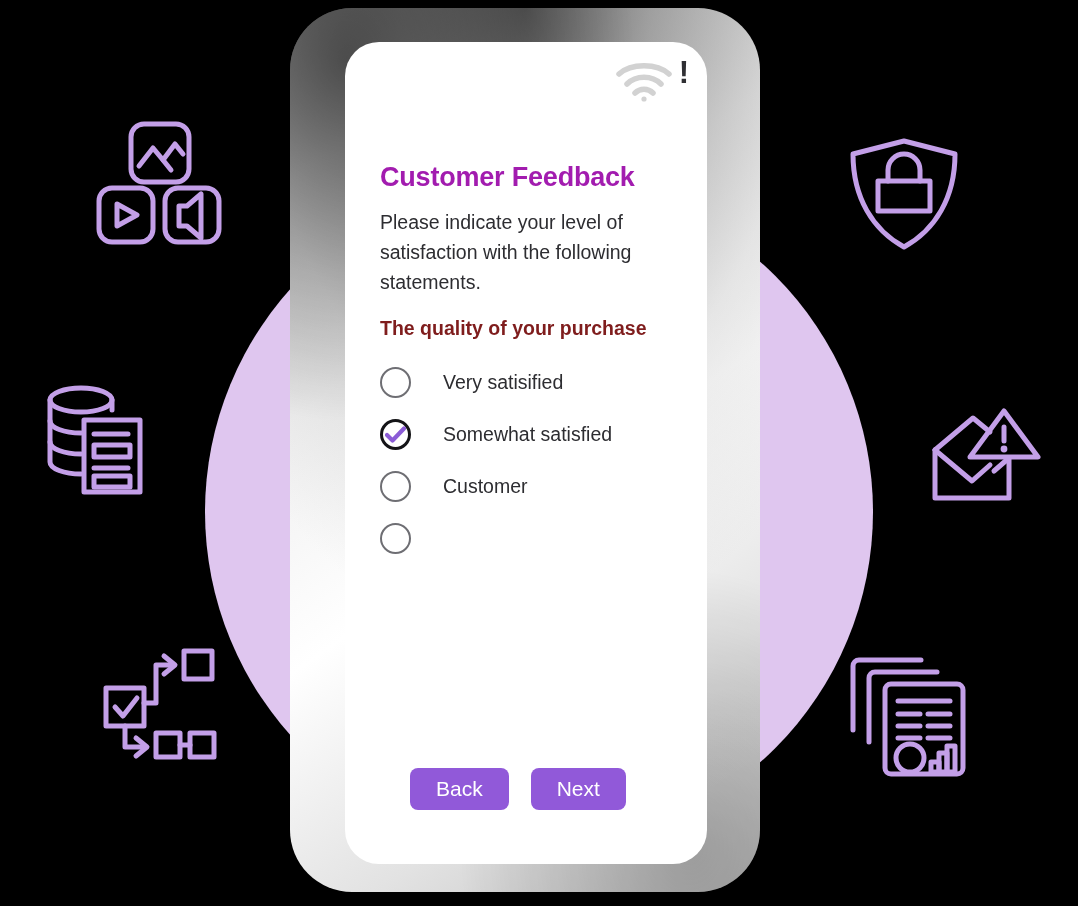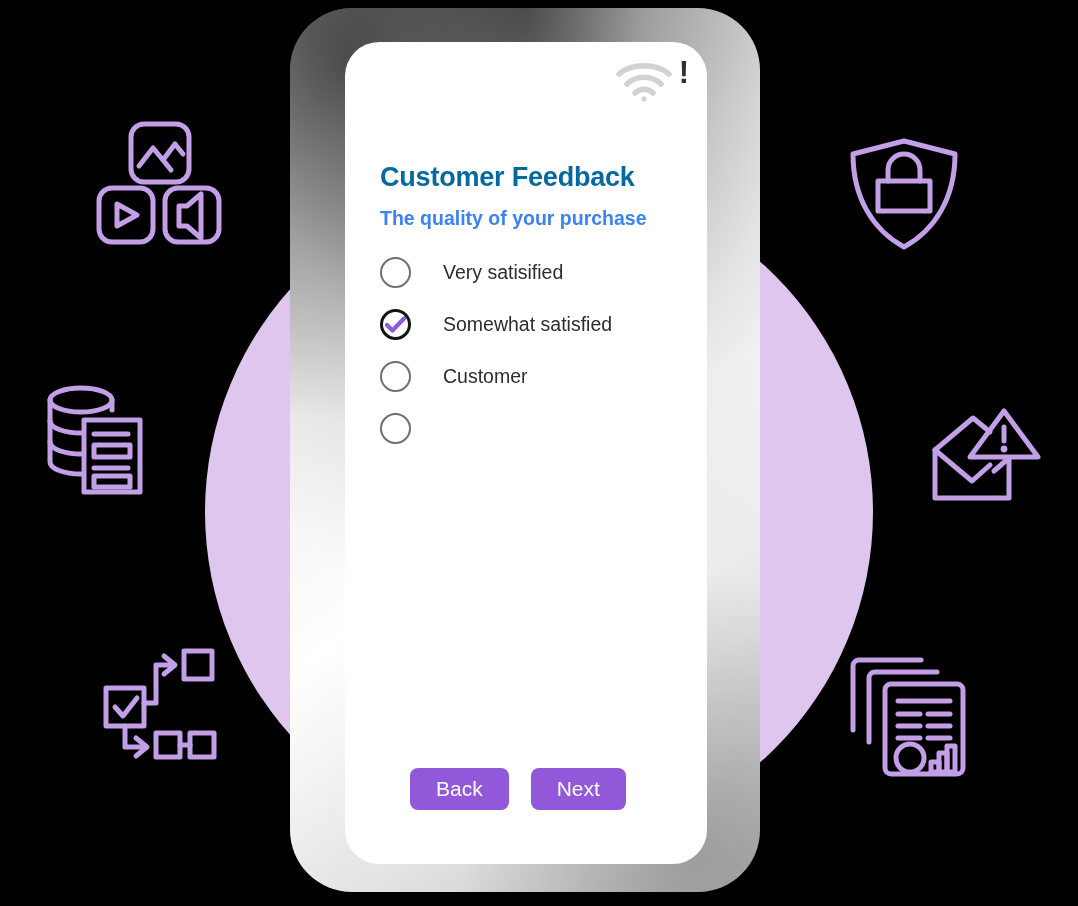--- a/index.html
+++ b/index.html
@@ -100,37 +100,37 @@
   #screen-content {
     position: absolute;
     left: 35px;
     top: 120px;
     right: 24px;
   }
 
   #page-title {
     font-size: 27px;
     font-weight: 700;
-    color: #0369a1;
+    color: #a21caf;
     letter-spacing: -0.2px;
     margin-bottom: 14px;
   }
 
   #intro-text {
     font-size: 19.5px;
     line-height: 30px;
     color: #2d2d31;
     margin-bottom: 20px;
     max-width: 306px;
   }
 
   #question-label {
     font-size: 19.5px;
     font-weight: 700;
-    color: #3b82f6;
+    color: #7f1d1d;
     margin-bottom: 16px;
   }
 
   
   #options-list { display: block; }
 
   .option-row {
     display: flex;
     align-items: center;
     gap: 32px;
@@ -292,20 +292,21 @@
         <path d="M20 33 C25 28 33 28 38 33"></path>
         <circle cx="29" cy="39" r="2.6" fill="#d2d2d2" stroke="none"></circle>
       </svg>
       <span id="no-signal-mark">!</span>
     </div>
 
     <div id="screen-content">
 
       <div id="page-title">Customer Feedback</div>
 
+      <div id="intro-text">Please indicate your level of satisfaction with the following statements.</div>
 
       <div id="question-label">The quality of your purchase</div>
 
       <div id="options-list">
   <div class="option-row">
     <span class="radio-outer">
       
     </span>
     <span class="option-label">Very satisified</span>
   </div>

